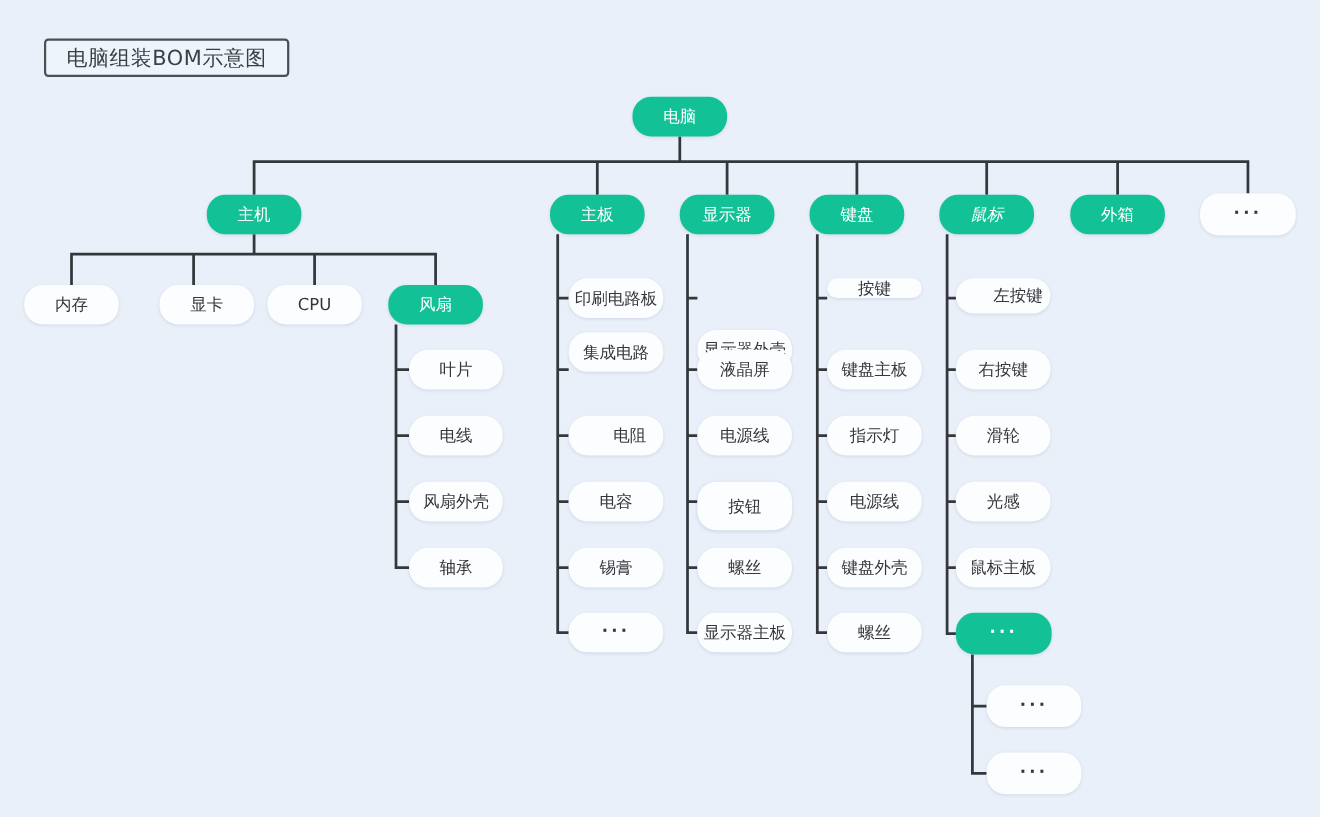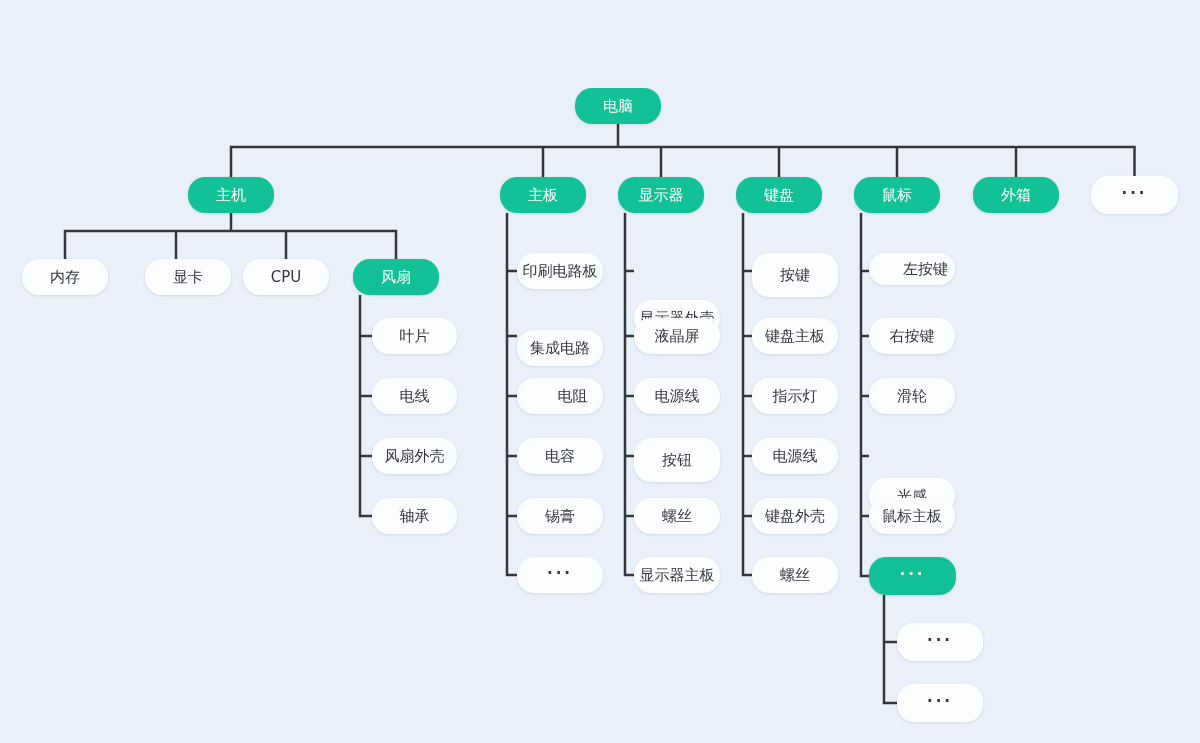--- a/index.html
+++ b/index.html
@@ -48,21 +48,21 @@
       </div>
       <div class="node green" style="left: 500px; top: 177px; width: 86px; height: 36px;">
         <span>主板</span>
       </div>
       <div class="node green" style="left: 618px; top: 177px; width: 86px; height: 36px;">
         <span>显示器</span>
       </div>
       <div class="node green" style="left: 736px; top: 177px; width: 86px; height: 36px;">
         <span>键盘</span>
       </div>
-      <div class="node green" style="left: 854px; top: 177px; width: 86px; height: 36px;">
+      <div class="node green" style="left: 854px; top: 177px; width: 86px; height: 36px; font-style: italic;">
         <span>鼠标</span>
       </div>
       <div class="node green" style="left: 973px; top: 177px; width: 86px; height: 36px;">
         <span>外箱</span>
       </div>
       <div class="node white dots" style="left: 1091px; top: 176px; width: 87px; height: 38px;">
         <span>···</span>
       </div>
       <div class="node white" style="left: 22px; top: 259px; width: 86px; height: 36px;">
         <span>内存</span>
@@ -84,21 +84,21 @@
       </div>
       <div class="node white" style="left: 372px; top: 438px; width: 85px; height: 36px;">
         <span>风扇外壳</span>
       </div>
       <div class="node white" style="left: 372px; top: 498px; width: 85px; height: 36px;">
         <span>轴承</span>
       </div>
       <div class="node white" style="left: 517px; top: 253px; width: 86px; height: 36px;">
         <span>印刷电路板</span>
       </div>
-      <div class="node white" style="left: 517px; top: 330px; width: 86px; height: 36px;">
+      <div class="node white" style="left: 517px; top: 302px; width: 86px; height: 36px;">
         <span>集成电路</span>
       </div>
       <div class="node white" style="left: 517px; top: 378px; width: 86px; height: 36px; padding-left: 25px;">
         <span>电阻</span>
       </div>
       <div class="node white" style="left: 517px; top: 438px; width: 86px; height: 36px;">
         <span>电容</span>
       </div>
       <div class="node white" style="left: 517px; top: 498px; width: 86px; height: 36px;">
         <span>锡膏</span>
@@ -117,21 +117,21 @@
       </div>
       <div class="node white" style="left: 634px; top: 438px; width: 86px; height: 44px;">
         <span>按钮</span>
       </div>
       <div class="node white" style="left: 634px; top: 498px; width: 86px; height: 36px;">
         <span>螺丝</span>
       </div>
       <div class="node white" style="left: 634px; top: 557px; width: 86px; height: 36px;">
         <span>显示器主板</span>
       </div>
-      <div class="node white" style="left: 752px; top: 253px; width: 86px; height: 44px;">
+      <div class="node white" style="left: 752px; top: 253px; width: 86px; height: 18px;">
         <span>按键</span>
       </div>
       <div class="node white" style="left: 752px; top: 318px; width: 86px; height: 36px;">
         <span>键盘主板</span>
       </div>
       <div class="node white" style="left: 752px; top: 378px; width: 86px; height: 36px;">
         <span>指示灯</span>
       </div>
       <div class="node white" style="left: 752px; top: 438px; width: 86px; height: 36px;">
         <span>电源线</span>
@@ -144,29 +144,32 @@
       </div>
       <div class="node white" style="left: 869px; top: 253px; width: 86px; height: 32px; padding-left: 27px;">
         <span>左按键</span>
       </div>
       <div class="node white" style="left: 869px; top: 318px; width: 86px; height: 36px;">
         <span>右按键</span>
       </div>
       <div class="node white" style="left: 869px; top: 378px; width: 86px; height: 36px;">
         <span>滑轮</span>
       </div>
-      <div class="node white" style="left: 869px; top: 438px; width: 86px; height: 36px; margin-top: 40px;">
+      <div class="node white" style="left: 869px; top: 438px; width: 86px; height: 36px;">
         <span>光感</span>
       </div>
       <div class="node white" style="left: 869px; top: 498px; width: 86px; height: 36px;">
         <span>鼠标主板</span>
       </div>
       <div class="node green dots" style="left: 869px; top: 557px; width: 87px; height: 38px;">
         <span>···</span>
       </div>
       <div class="node white dots" style="left: 897px; top: 623px; width: 86px; height: 38px;">
         <span>···</span>
       </div>
       <div class="node white dots" style="left: 897px; top: 684px; width: 86px; height: 38px;">
         <span>···</span>
       </div>
     </div>
+  <div class="title-box">
+    <span>电脑组装BOM示意图</span>
+  </div>
 </div>
 
 </body></html>

